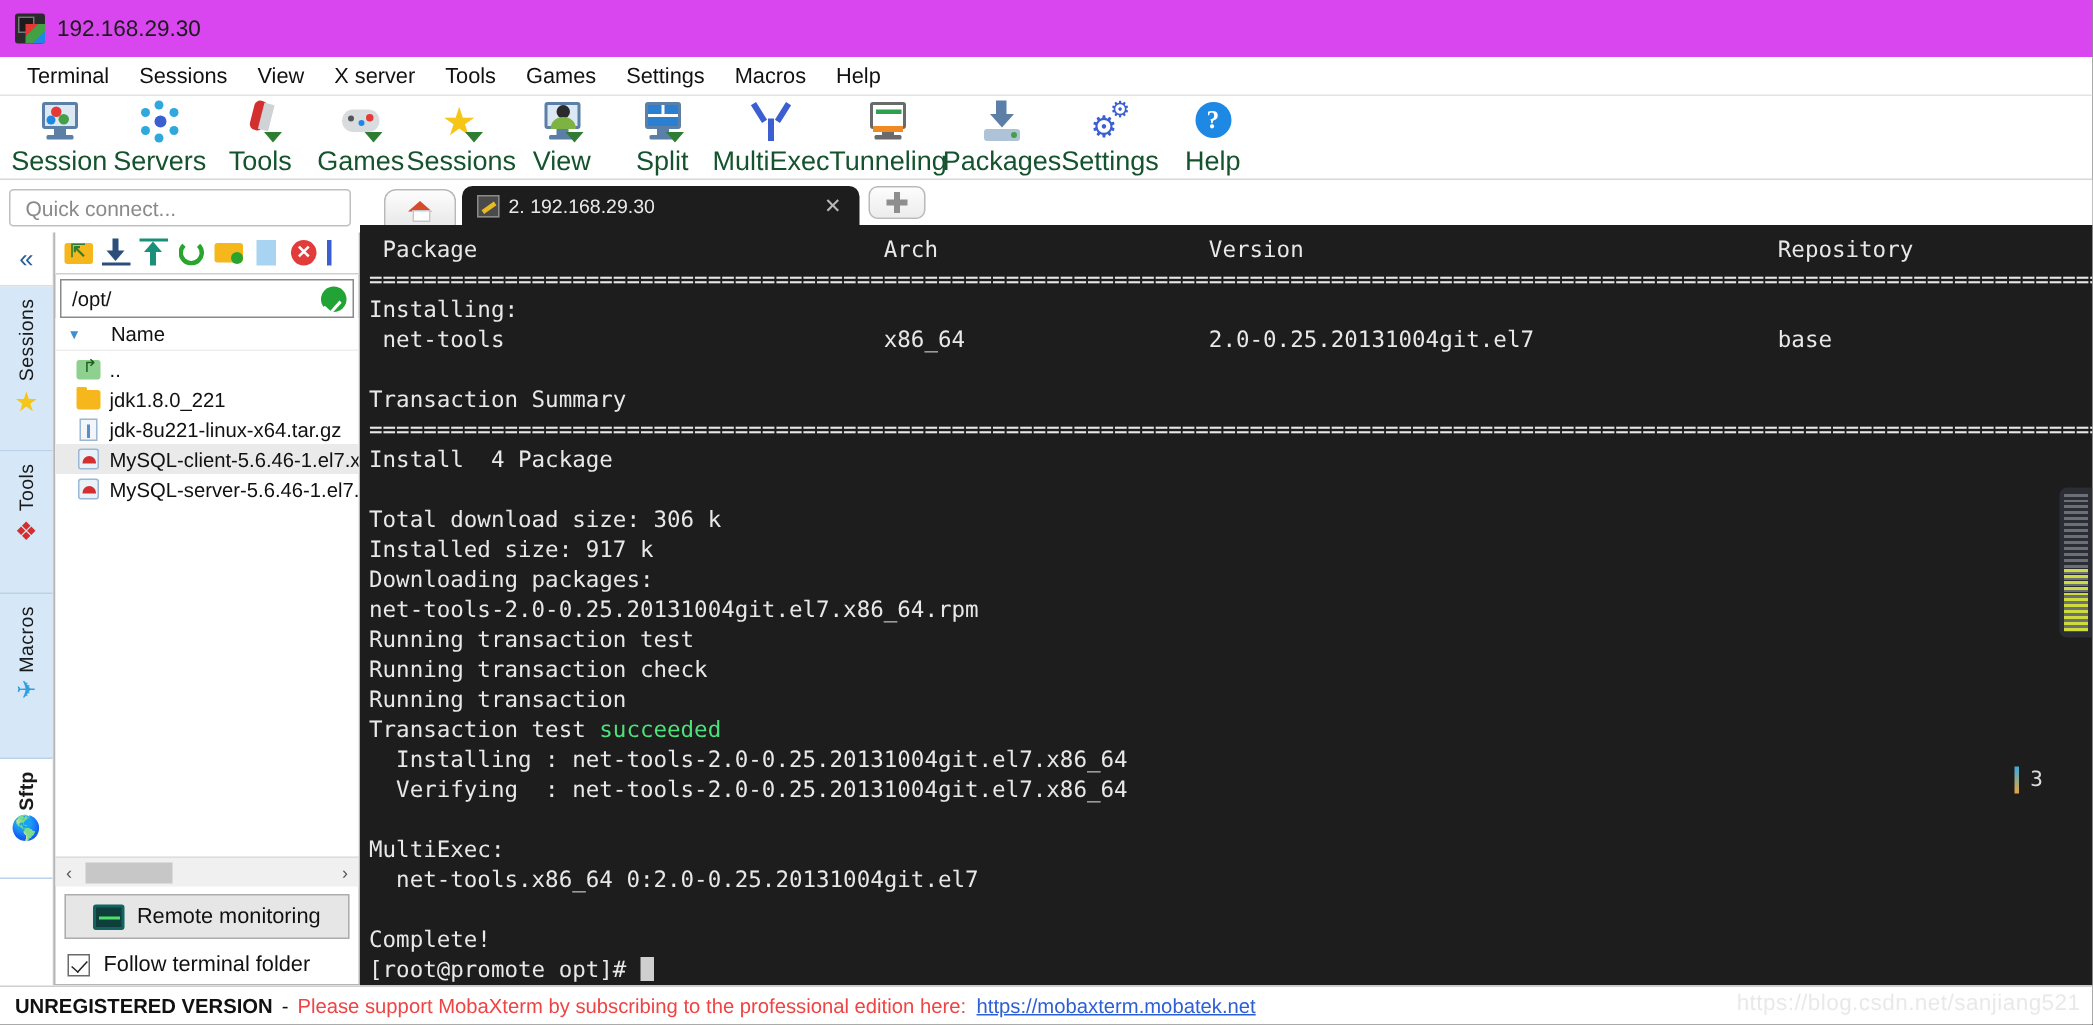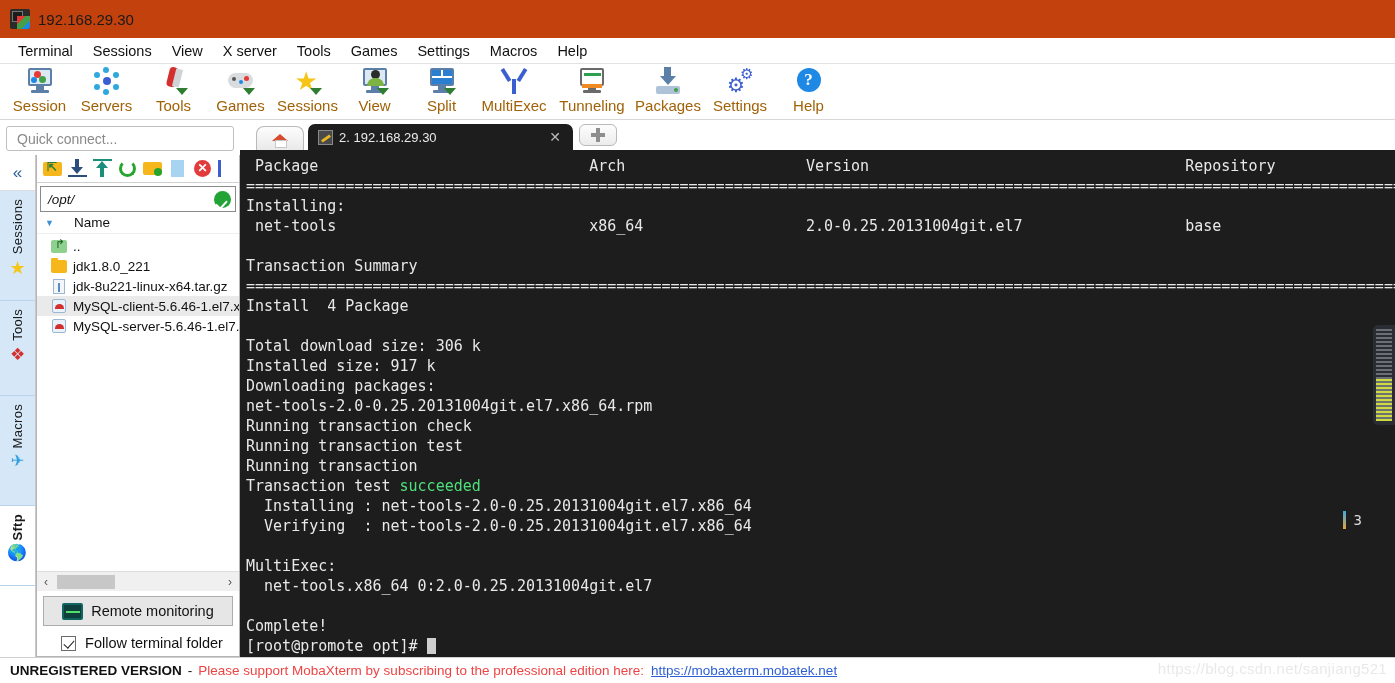--- a/index.html
+++ b/index.html
@@ -8,21 +8,21 @@
     width:1395px; height:683px;
     font-family:"Liberation Sans", sans-serif;
     background:#ffffff;
     overflow:hidden;
     position:relative;
   }
 
   
   #titlebar {
     height:38px; display:flex; align-items:center;
-    padding-left:10px; background:#c2410c;
+    padding-left:10px; background:#d946ef;
   }
   #titlebar .app-icon {
     width:20px; height:20px; margin-right:8px; position:relative;
     background:#2b2b2b; border-radius:2px; overflow:hidden;
   }
   #titlebar .app-icon::before {
     content:""; position:absolute; left:2px; top:2px; width:9px; height:9px;
     background:#1c1c1c; border:1px solid #777;
   }
   #titlebar .app-icon::after {
@@ -43,21 +43,21 @@
   
   #toolbar {
     height:56px; display:flex; align-items:flex-start; padding-left:6px;
     background:#ffffff; border-bottom:1px solid #d8d8d8;
   }
   .tb-btn {
     width:67px; display:flex; flex-direction:column; align-items:center;
     padding-top:2px; cursor:default;
   }
   .tb-ico { width:30px; height:30px; position:relative; }
-  .tb-lbl { font-size:15px; color:#a16207; margin-top:1px; white-space:nowrap; }
+  .tb-lbl { font-size:18px; color:#14532d; margin-top:1px; white-space:nowrap; }
 
   
   .mon { position:absolute; left:3px; top:2px; width:24px; height:18px;
          border:2px solid #5b7fa6; background:#dce9f5; border-radius:2px; }
   .mon-stand { position:absolute; left:11px; top:20px; width:8px; height:4px; background:#5b7fa6; }
   .mon-base { position:absolute; left:6px; top:24px; width:18px; height:3px; background:#5b7fa6; border-radius:1px;}
   .grn-arrow { position:absolute; right:1px; bottom:1px; width:0;height:0;
     border-left:6px solid transparent;border-right:6px solid transparent;border-top:7px solid #2e7d32; }
 
   
@@ -90,21 +90,21 @@
     font-size:13px; color:#1a1a1a; letter-spacing:.3px;
   }
   .vtab .vicon { margin-top:5px; font-size:15px; line-height:1; }
 
   
   #fb { flex:1; display:flex; flex-direction:column; border:1px solid #b5b5b5; border-top:none; min-width:0;}
   #fb-toolbar { height:28px; display:flex; align-items:center; gap:6px; padding:0 6px; background:#fff;
     border-bottom:1px solid #d0d0d0; }
   .fb-ico { width:19px; height:19px; position:relative; cursor:default; flex:0 0 auto;}
   #fb-path { height:26px; margin:3px 3px 0 3px; border:1px solid #8a8a8a; background:#fff;
-    display:flex; align-items:center; padding:0 4px 0 7px;font-style:italic; }
+    display:flex; align-items:center; padding:0 4px 0 7px; }
   #fb-path .p-text { flex:1; font-size:13.5px; color:#111; }
   .check-green { width:17px;height:17px;border-radius:50%;background:#22a336;position:relative;flex:0 0 auto;}
   .check-green::after{content:"";position:absolute;left:4px;top:7px;width:5px;height:9px;
     border:2px solid #fff;border-top:none;border-left:none;transform:rotate(42deg);}
 
   #fb-head { height:22px; display:flex; align-items:center; padding-left:8px; gap:6px;
     border-bottom:1px solid #eee; background:#fff; }
   #fb-head .caret { color:#3d8fd1; font-size:9px; }
   #fb-head .hname { font-size:13.5px; color:#111; margin-left:14px; }
 
@@ -130,21 +130,21 @@
   #fb-hscroll .thumb { position:absolute; left:2px; top:0; width:58px; height:14px; background:#c7c7c7;}
 
   #fb-remote {
     margin:5px 6px 4px 6px; height:30px; background:#e6e6e6; border:1px solid #adadad;
     display:flex; align-items:center; justify-content:center; gap:8px; cursor:default;
   }
   #fb-remote .rm-lbl { font-size:14.5px; color:#111; }
   .ic-remote { width:21px;height:17px;border:2px solid #11645f;background:#0e3f3d;position:relative;border-radius:2px;}
   .ic-remote::after{content:"";position:absolute;left:2px;top:6px;width:14px;height:2px;background:#4fe06a;}
 
-  #fb-follow { height:26px; display:flex; align-items:center; gap:9px; padding-left:8px;justify-content:center; }
+  #fb-follow { height:26px; display:flex; align-items:center; gap:9px; padding-left:8px; }
   #fb-follow .cb { width:15px;height:15px;border:1px solid #6b6b6b;background:#fff;position:relative;flex:0 0 auto;}
   #fb-follow .cb::after{content:"";position:absolute;left:4px;top:1px;width:5px;height:9px;
     border:1.6px solid #222;border-top:none;border-left:none;transform:rotate(42deg);}
   #fb-follow .fl-lbl { font-size:14.5px; color:#111; }
 
   
   #rightcol { flex:1; display:flex; flex-direction:column; min-width:0; background:#ffffff; }
 
   #tabstrip { height:30px; background:#ffffff; display:flex; align-items:flex-end; padding-left:16px; }
   .tab-home {
@@ -512,22 +512,22 @@
       <div class="tline"> net-tools                            x86_64                  2.0-0.25.20131004git.el7                  base</div>
       <div class="tline"></div>
       <div class="tline">Transaction Summary</div>
       <div class="tline">================================================================================================================================</div>
       <div class="tline">Install  4 Package</div>
       <div class="tline"></div>
       <div class="tline">Total download size: 306 k</div>
       <div class="tline">Installed size: 917 k</div>
       <div class="tline">Downloading packages:</div>
       <div class="tline">net-tools-2.0-0.25.20131004git.el7.x86_64.rpm</div>
+      <div class="tline">Running transaction test</div>
       <div class="tline">Running transaction check</div>
-      <div class="tline">Running transaction test</div>
       <div class="tline">Running transaction</div>
       <div class="tline"><span>Transaction test </span><span class="grn">succeeded</span></div>
       <div class="tline">  Installing : net-tools-2.0-0.25.20131004git.el7.x86_64</div>
       <div class="tline">  Verifying  : net-tools-2.0-0.25.20131004git.el7.x86_64</div>
       <div class="tline"></div>
       <div class="tline">MultiExec:</div>
       <div class="tline">  net-tools.x86_64 0:2.0-0.25.20131004git.el7</div>
       <div class="tline"></div>
       <div class="tline">Complete!</div>
       <div class="tline"><span>[root@promote opt]# </span><span class="cursor"></span></div>

